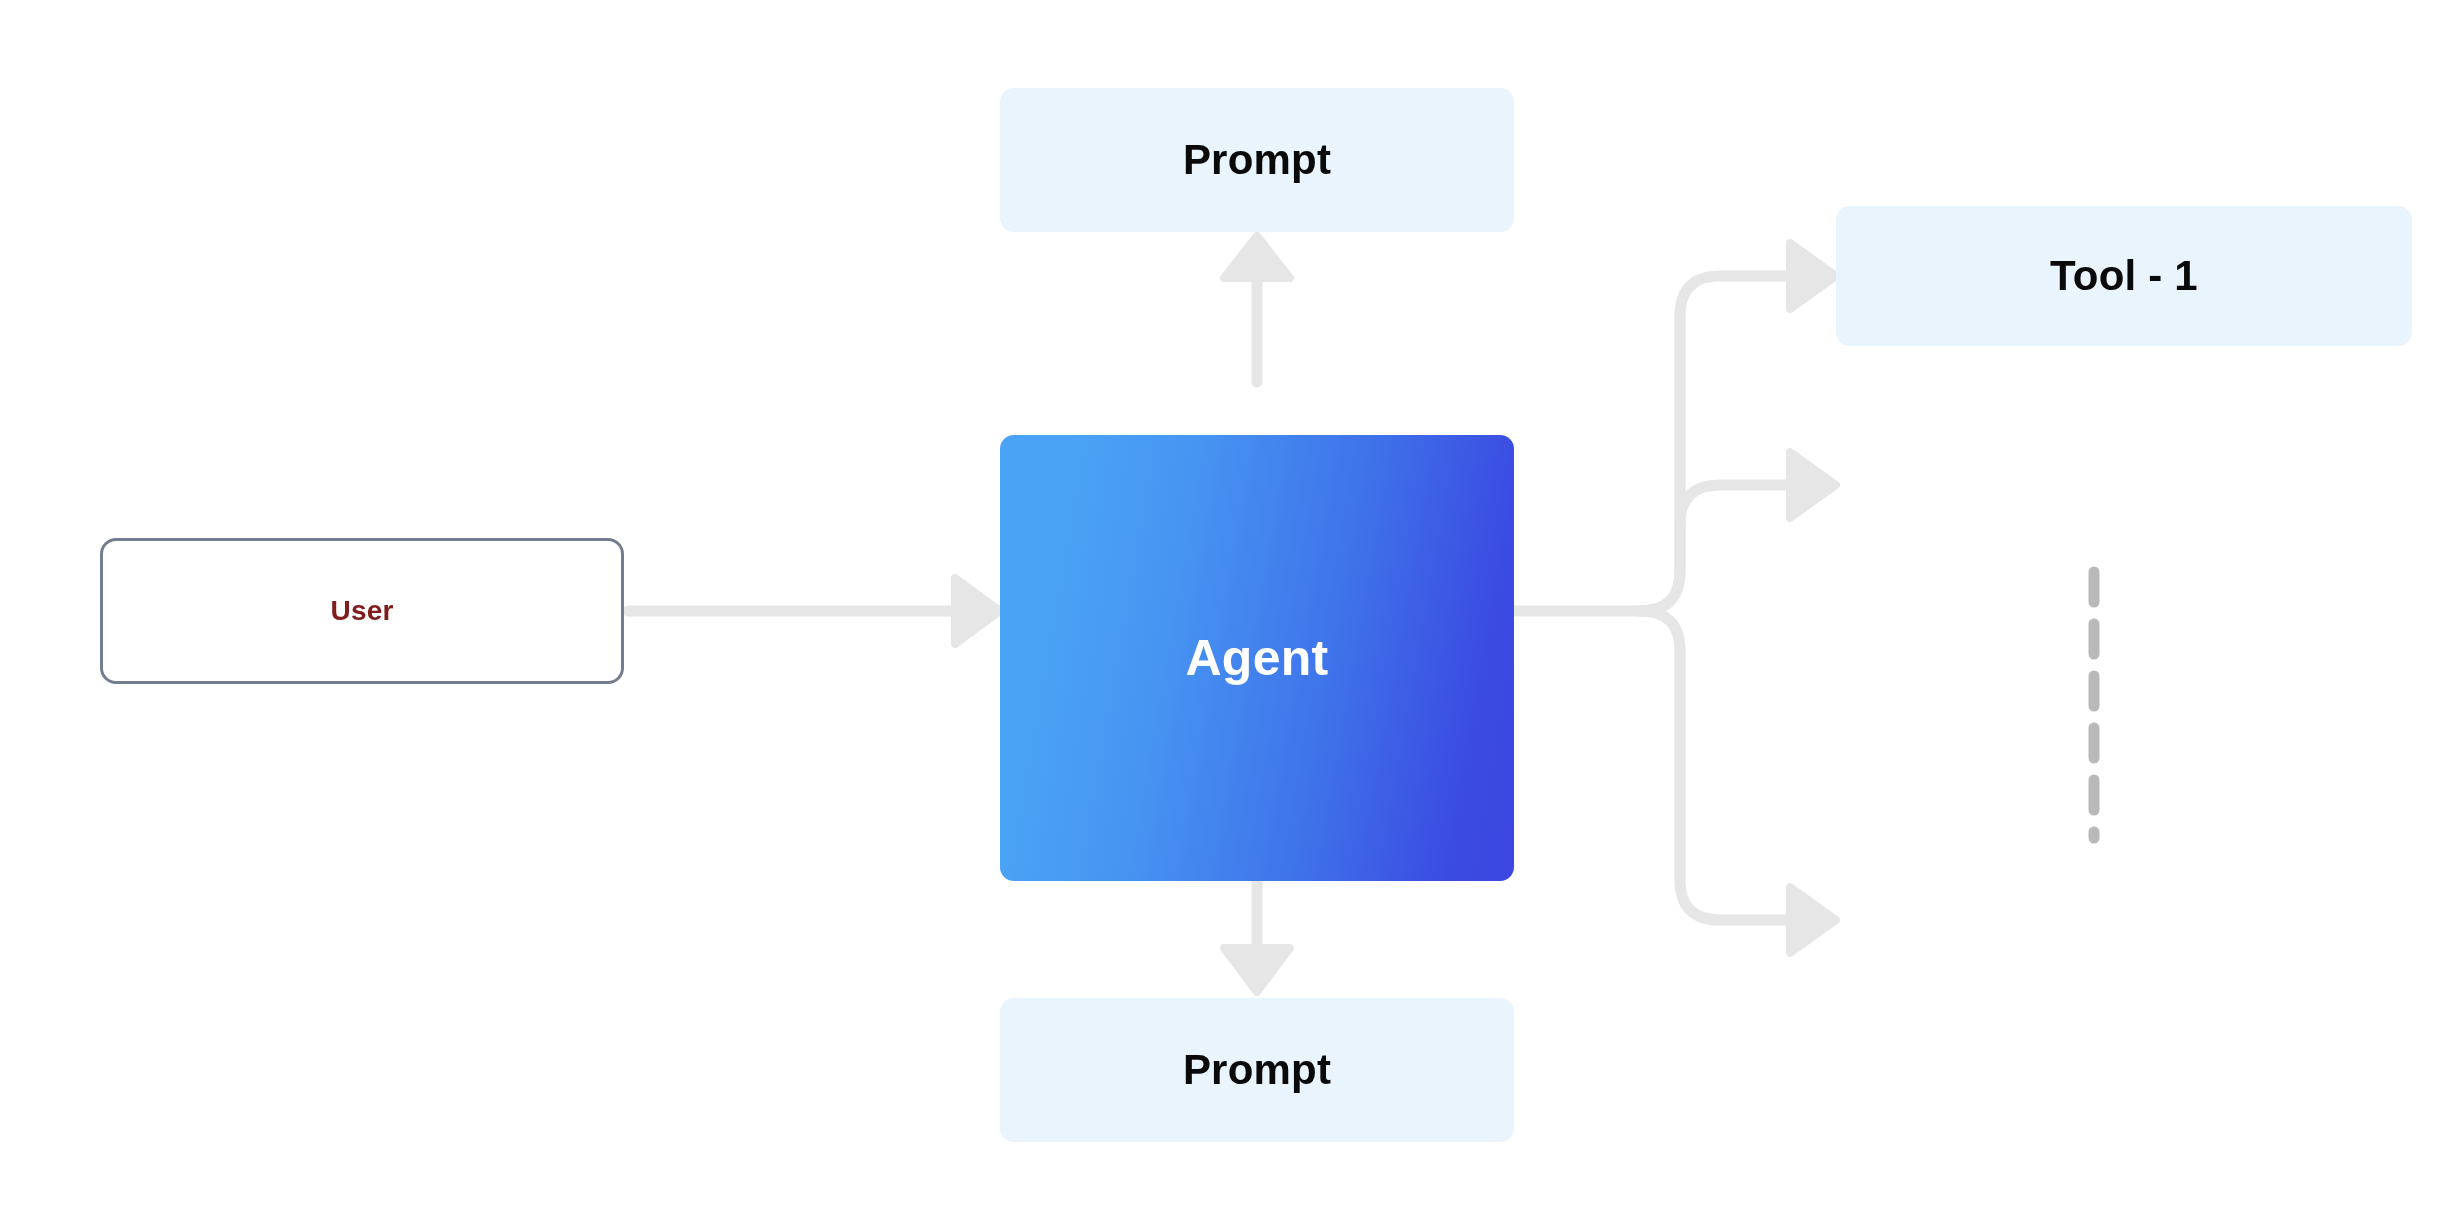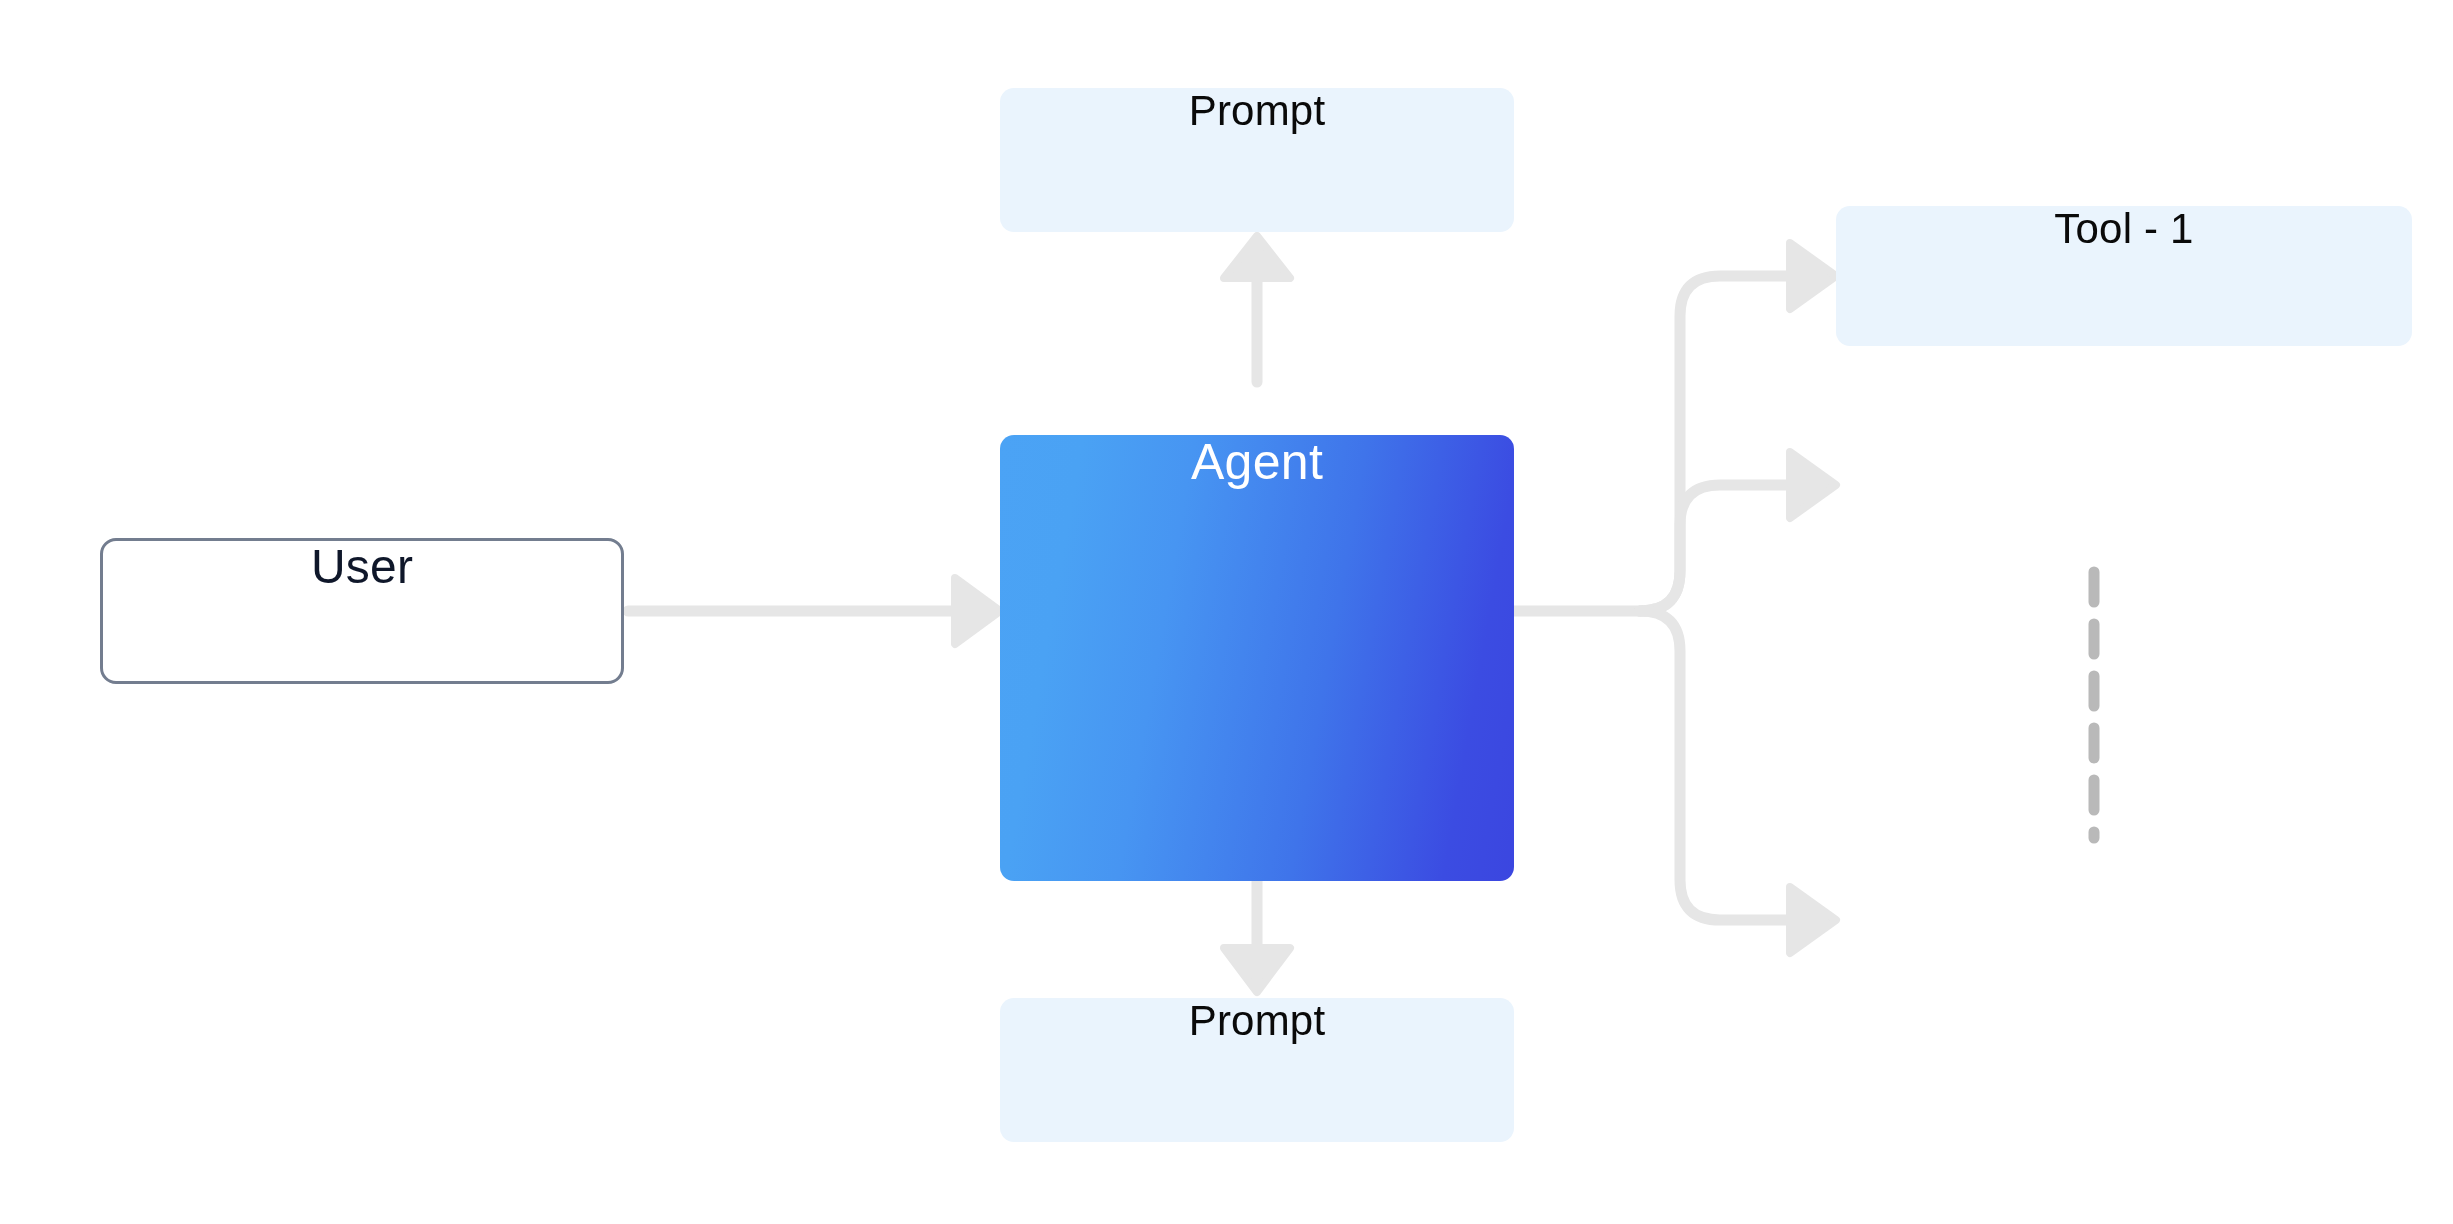--- a/index.html
+++ b/index.html
@@ -33,44 +33,45 @@
     width: 2453px;
     height: 1224px;
     pointer-events: none;
   }
 
   
   .node {
     position: absolute;
     box-sizing: border-box;
     display: flex;
-    align-items: flex-start;
+    align-items: center;
     justify-content: center;
     border-radius: 14px;
+    font-weight: bold;
   }
   .node-label {
     display: block;
     text-align: center;
     line-height: 1.1;
     white-space: nowrap;
   }
 
   
   #node-user {
     left: 100px;
     top: 538px;
     width: 524px;
     height: 146px;
     background: #ffffff;
     border: 3px solid #737d8f;
     border-radius: 16px;
   }
   #node-user .node-label {
-    color: #0f172a;
-    font-size: 48px;
+    color: #7f1d1d;
+    font-size: 28px;
     letter-spacing: 0.2px;
   }
 
   
   #node-agent {
     left: 1000px;
     top: 388px;
     width: 514px;
     height: 446px;
     border-radius: 14px;

